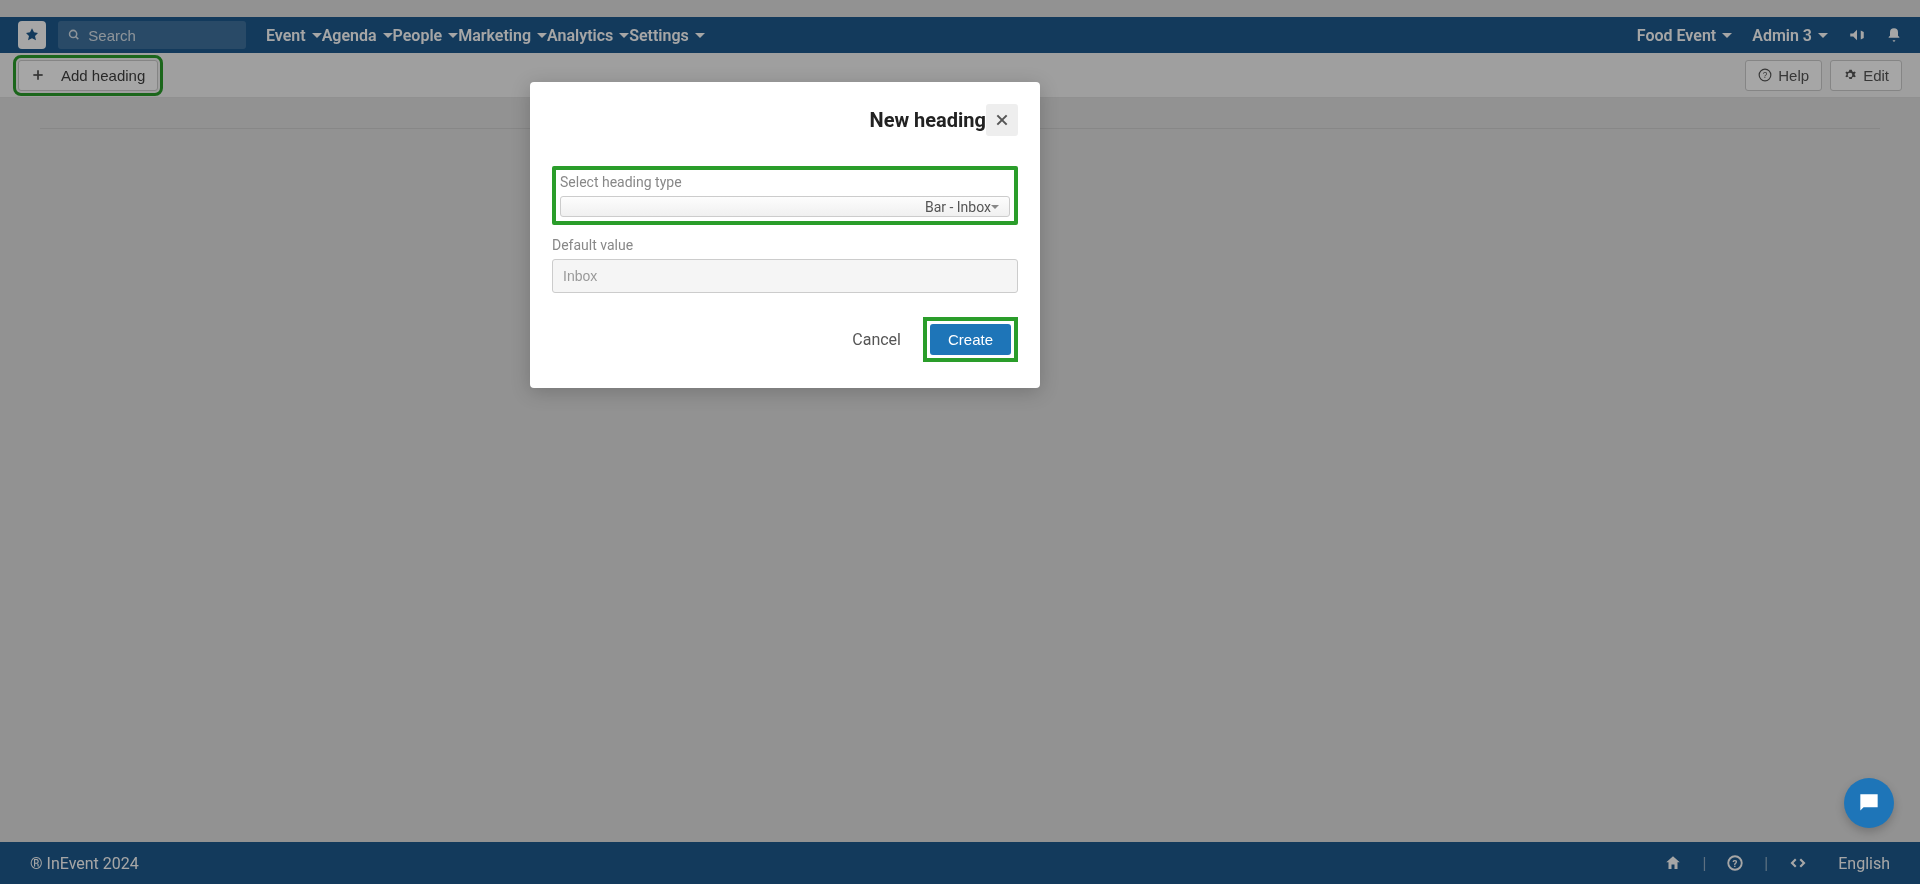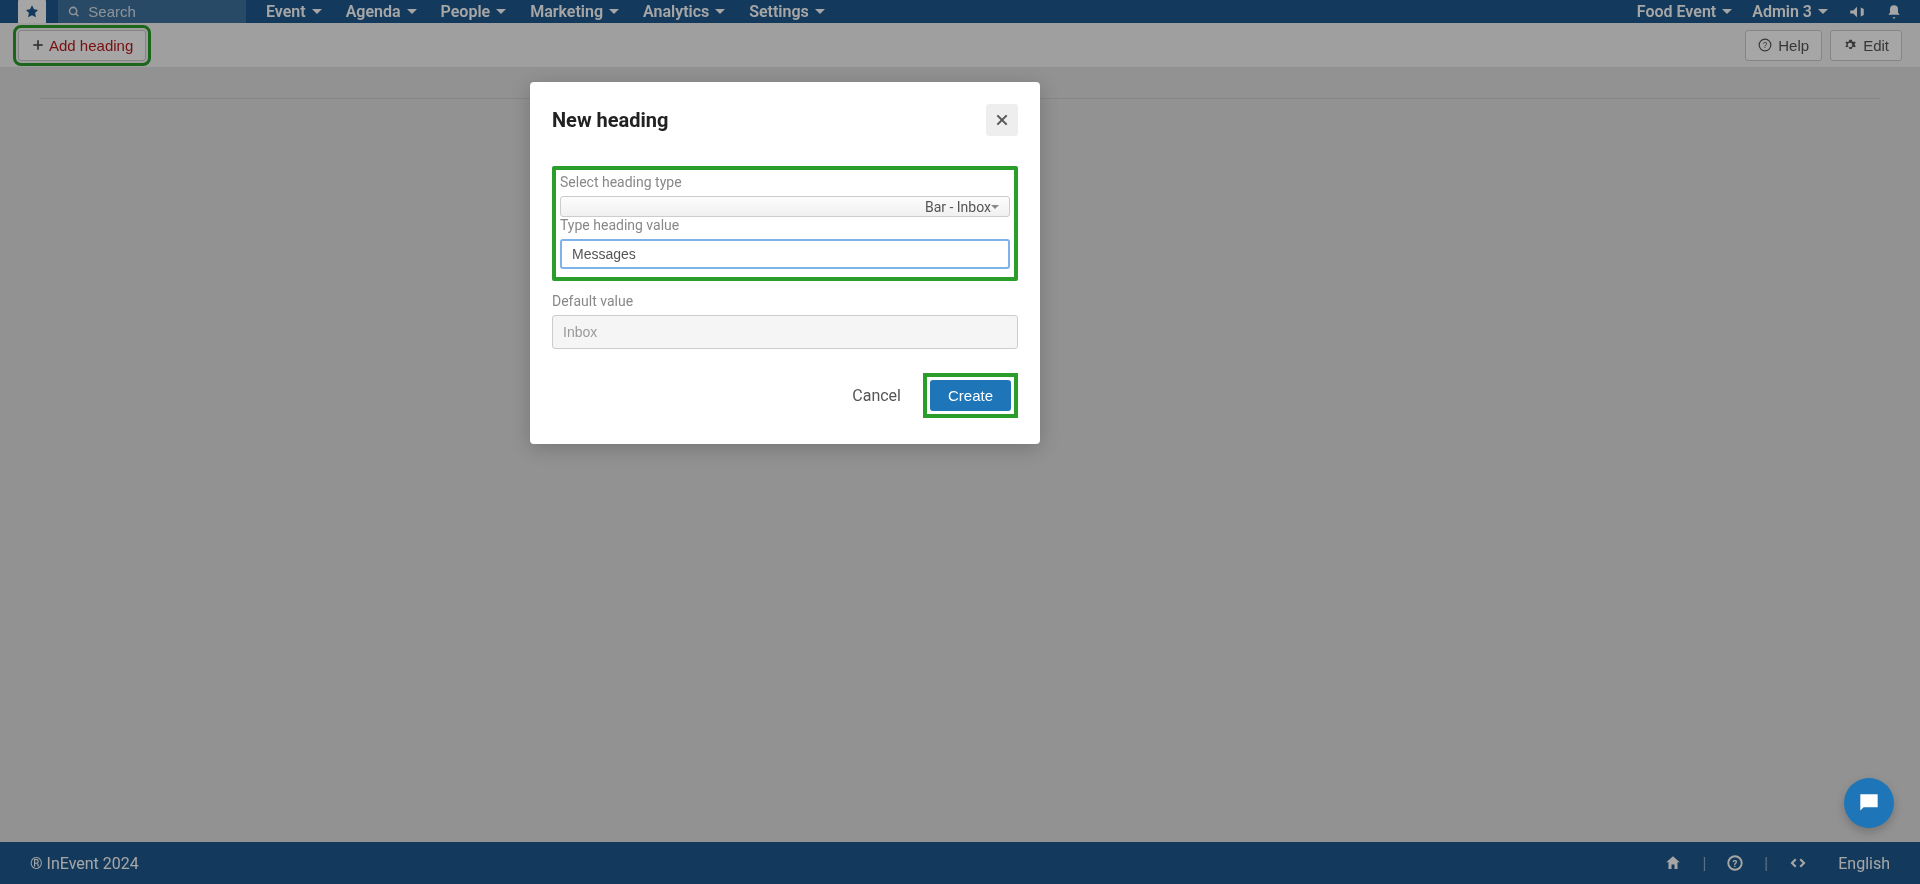--- a/index.html
+++ b/index.html
@@ -6,27 +6,28 @@
 body {
   font-family: -apple-system, BlinkMacSystemFont, "Segoe UI", Roboto, "Helvetica Neue", Arial, sans-serif;
   background: #e0e0e0;
   width: 1920px;
   height: 884px;
   overflow: hidden;
   position: relative;
 }
 .top-nav {
   background: #1e5a8e;
-  height: 23px;
+  height: 36px;
   display: flex;
   align-items: center;
   padding: 0 18px;
   color: white;
   position: relative;
   z-index: 10;
+  margin-top: 17px;
 }
 .logo-box {
   width: 28px;
   height: 28px;
   background: white;
   border-radius: 4px;
   display: flex;
   align-items: center;
   justify-content: center;
   margin-right: 12px;
@@ -45,21 +46,21 @@
 .search-box input {
   background: transparent;
   border: none;
   color: white;
   font-size: 15px;
   width: 100%;
   outline: none;
 }
 .search-box input::placeholder { color: rgba(255,255,255,0.8); }
 .search-icon { margin-right: 8px; opacity: 0.8; }
-.nav-menu { display: flex; gap: 24px; }
+.nav-menu { display: flex; }
 .nav-item {
   display: flex;
   align-items: center;
   gap: 6px;
   font-size: 16px;
   font-weight: 600;
   cursor: pointer;
 }
 .nav-right {
   margin-left: auto;
@@ -84,24 +85,24 @@
   border-bottom: 1px solid #ddd;
   position: relative;
   z-index: 10;
 }
 .add-heading-btn {
   background: white;
   border: 1px solid #ccc;
   border-radius: 3px;
   padding: 6px 12px;
   font-size: 15px;
-  color: #b91c1c;
-  display: flex;
-  align-items: center;
-  gap: 4px;
+  color: #404040;
+  display: flex;
+  align-items: center;
+  gap: 16px;
   cursor: pointer;
 }
 .highlight-green {
   outline: 3px solid #2a9d2a;
   outline-offset: 2px;
 }
 .toolbar-right {
   margin-left: auto;
   display: flex;
   gap: 8px;
@@ -141,21 +142,21 @@
   left: 530px;
   width: 510px;
   background: white;
   border-radius: 4px;
   z-index: 100;
   box-shadow: 0 4px 20px rgba(0,0,0,0.2);
   padding: 22px 22px 26px 22px;
 }
 .modal-header {
   display: flex;
-  justify-content: space-between;
+  justify-content: flex-end;
   align-items: center;
   margin-bottom: 30px;
 }
 .modal-title {
   font-size: 20px;
   font-weight: 700;
   color: #222;
 }
 .modal-close {
   width: 32px;
@@ -388,24 +389,20 @@
   </div>
 
   <div class="green-box">
     <div class="form-group">
       <label class="form-label">Select heading type</label>
       <div class="form-select">
         <span>Bar - Inbox</span>
         <span class="select-arrow"></span>
       </div>
     </div>
-    <div class="form-group" style="margin-bottom:4px;">
-      <label class="form-label">Type heading value</label>
-      <input class="form-input" type="text" value="Messages" style="">
-    </div>
   </div>
 
   <div class="form-group">
     <label class="form-label">Default value</label>
     <input class="form-input-disabled" type="text" disabled="" value="Inbox" style="">
   </div>
 
   <div class="modal-footer">
     <span class="btn-cancel">Cancel</span>
     <div class="green-box-create">

